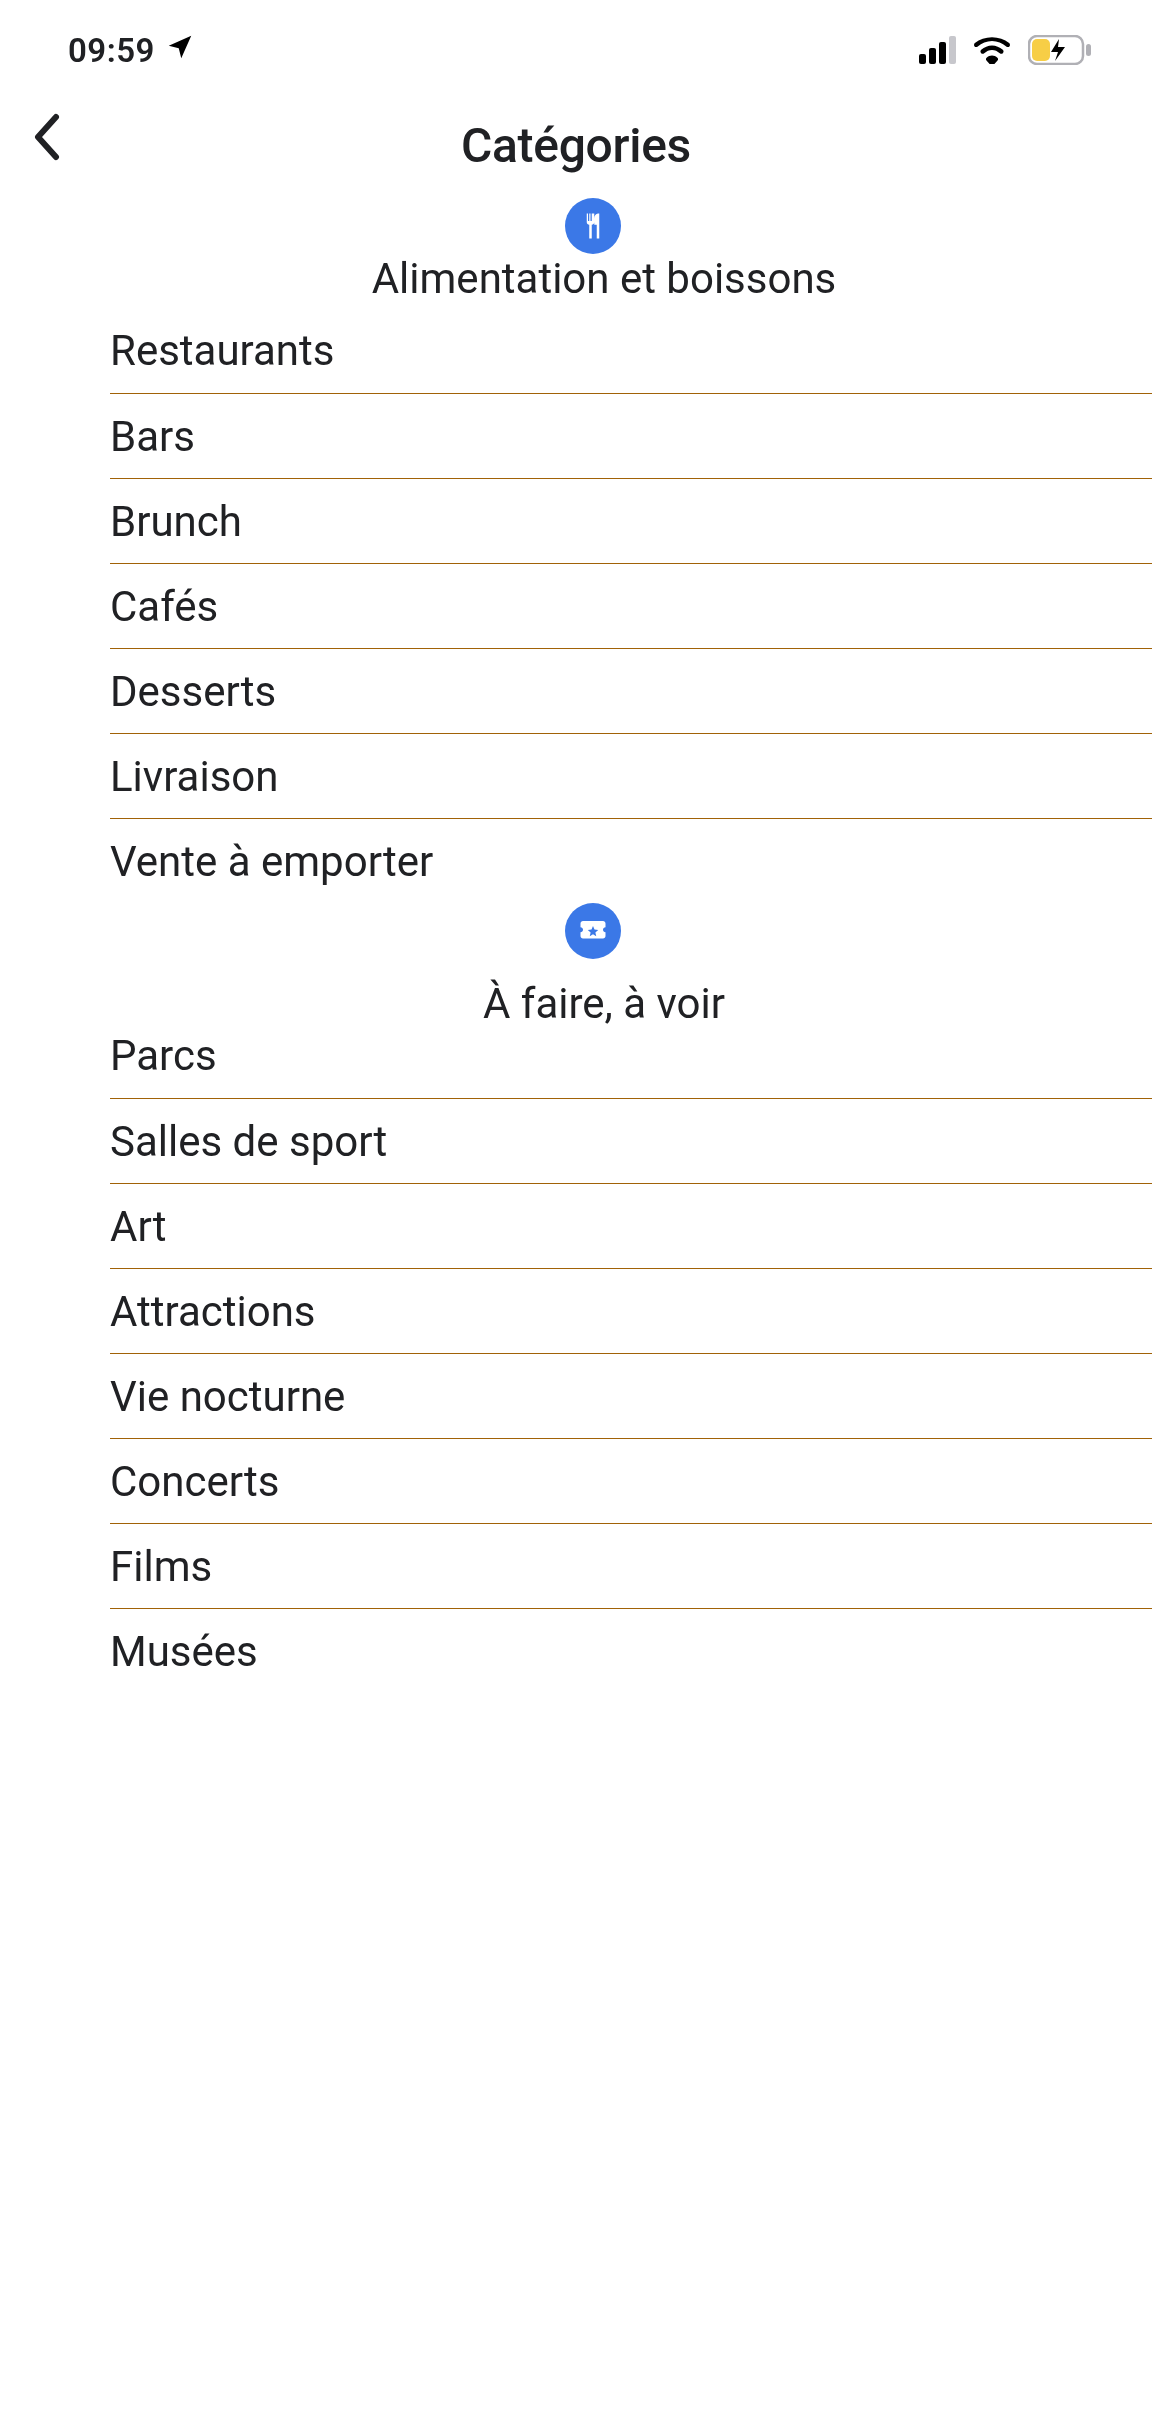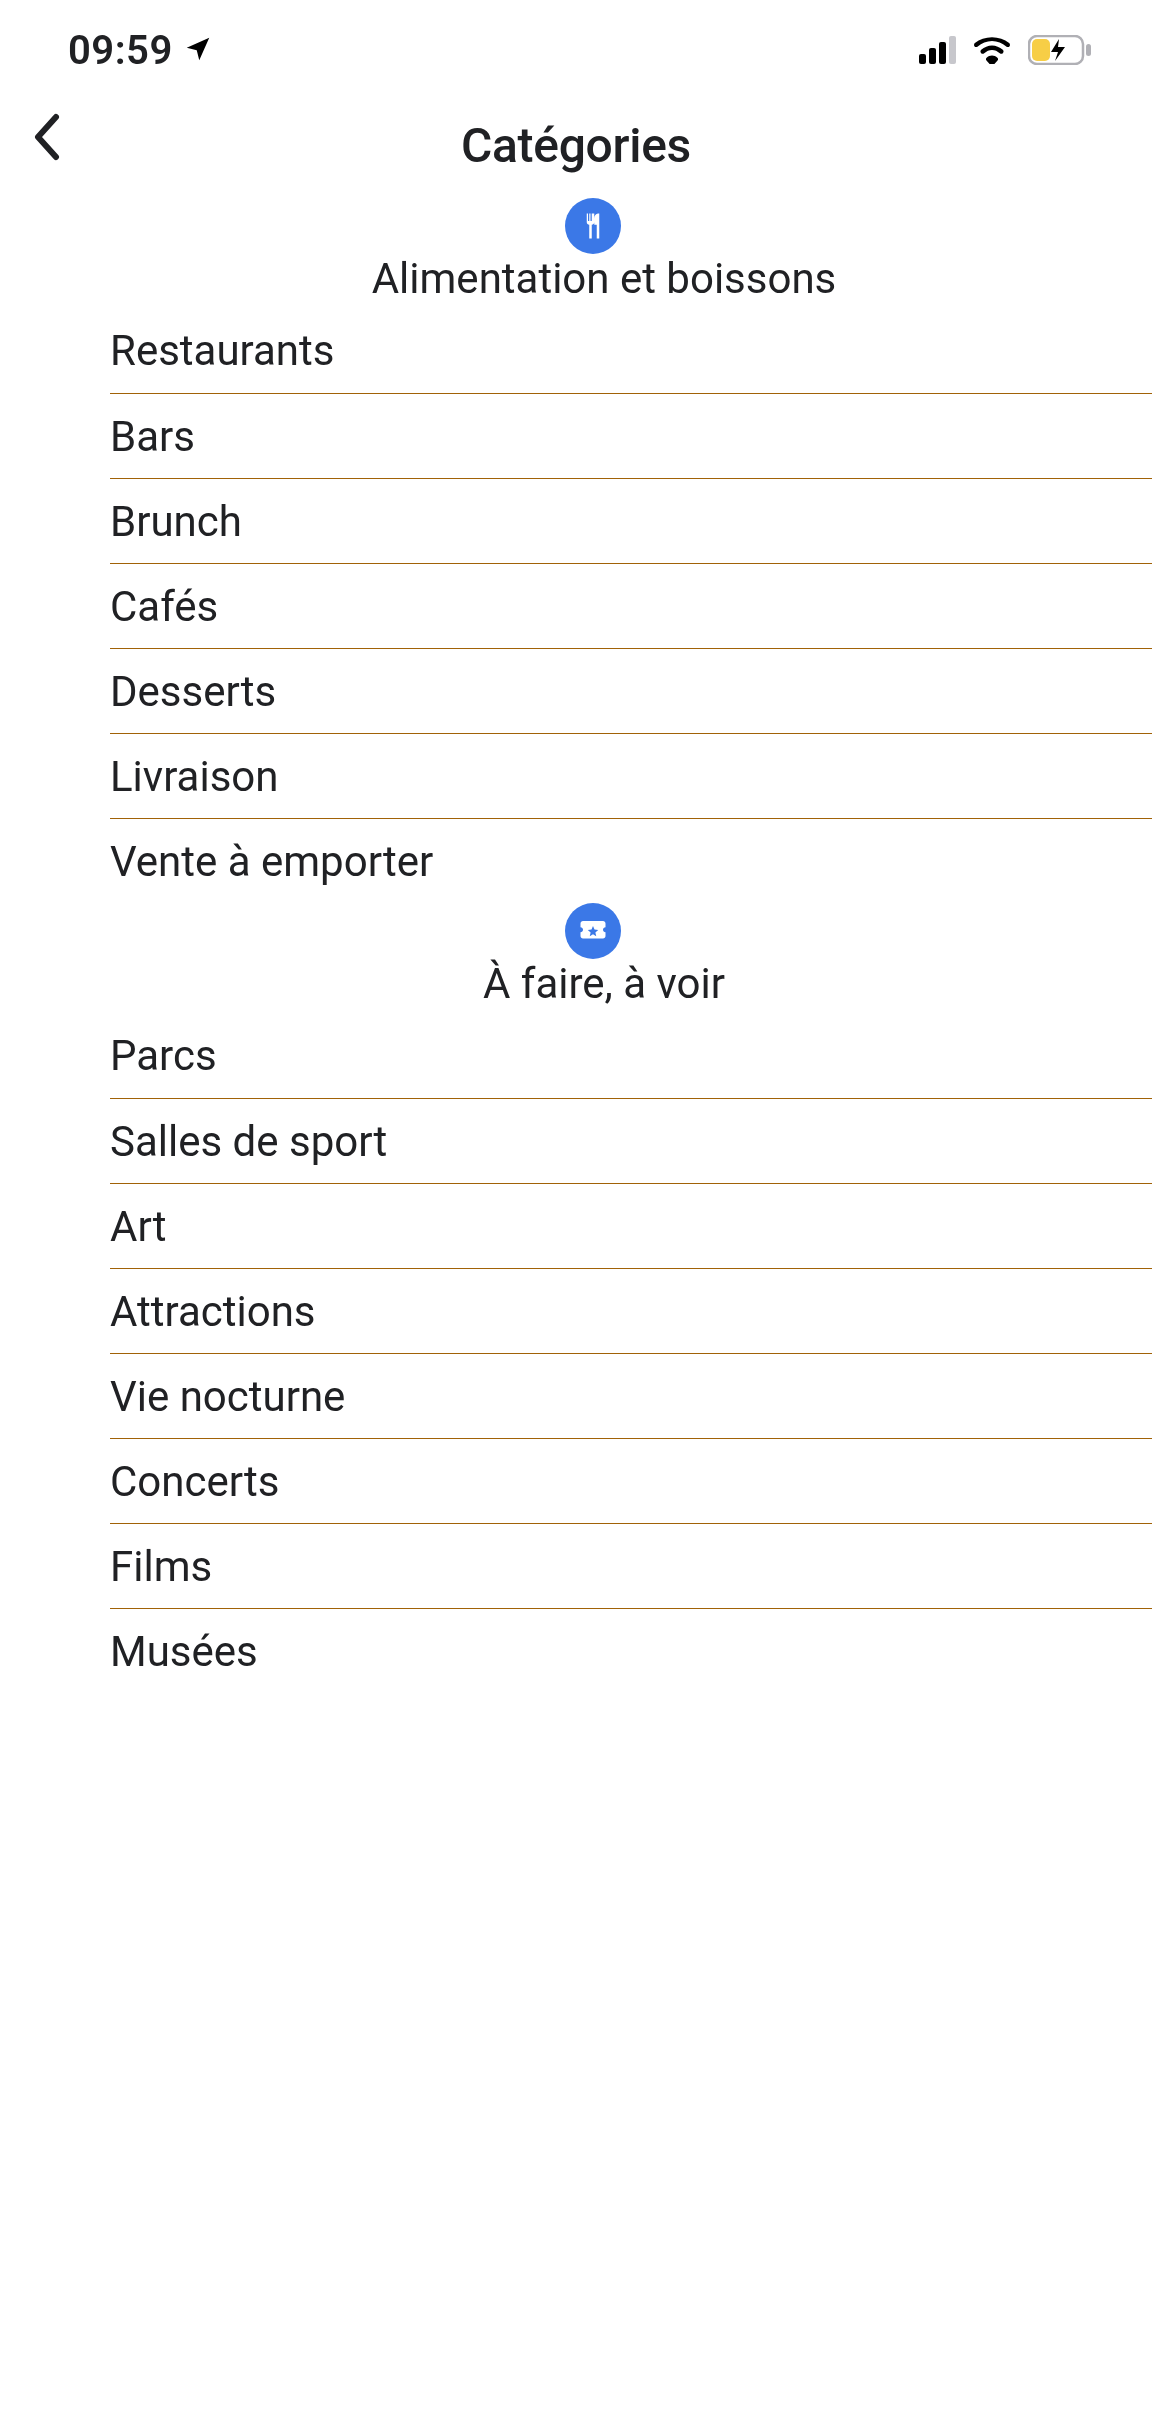--- a/index.html
+++ b/index.html
@@ -22,21 +22,21 @@
     height: 100px;
     display: flex;
     align-items: center;
     justify-content: space-between;
     padding: 0 60px 0 68px;
   }
   .status-left {
     display: flex;
     align-items: flex-end;
     gap: 10px;
-    font-size: 40px;
+    font-size: 33px;
     font-weight: 600;
     letter-spacing: 0.5px;
   }
   .status-right {
     display: flex;
     align-items: center;
     gap: 18px;
   }
   .location-arrow {
     display: inline-block;
@@ -129,20 +129,21 @@
     font-size: 42px;
     font-weight: 400;
     cursor: pointer;
     color: #202124;
   }
   .list .list-item:first-child {
     border-top: none;
   }
   .section + .section .section-header {
     margin-top: 0;
+    gap: 20px;
   }
 </style>
 </head>
 <body>
 
 <div class="status-bar">
   <div class="status-left">
     <span>09:59</span>
     <span class="location-arrow">
       <svg width="30" height="30" viewBox="0 0 24 24" fill="#000">

